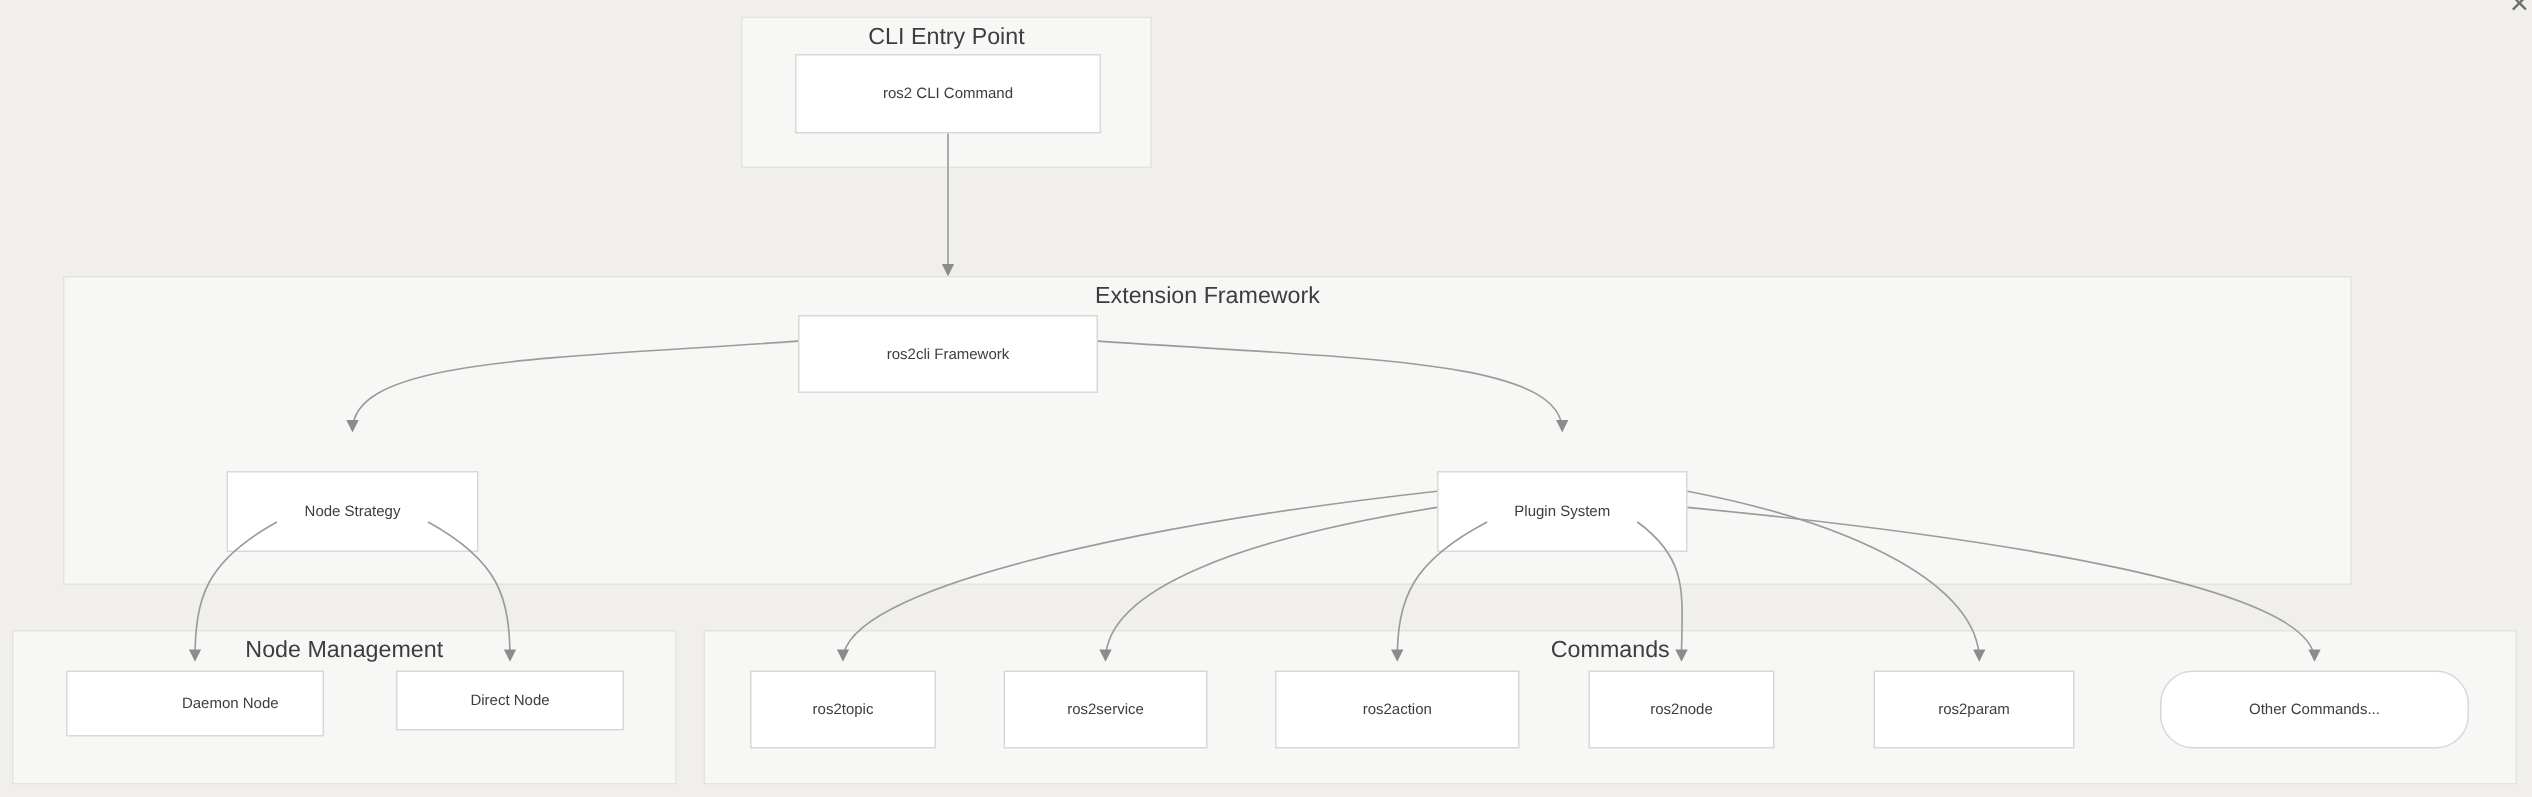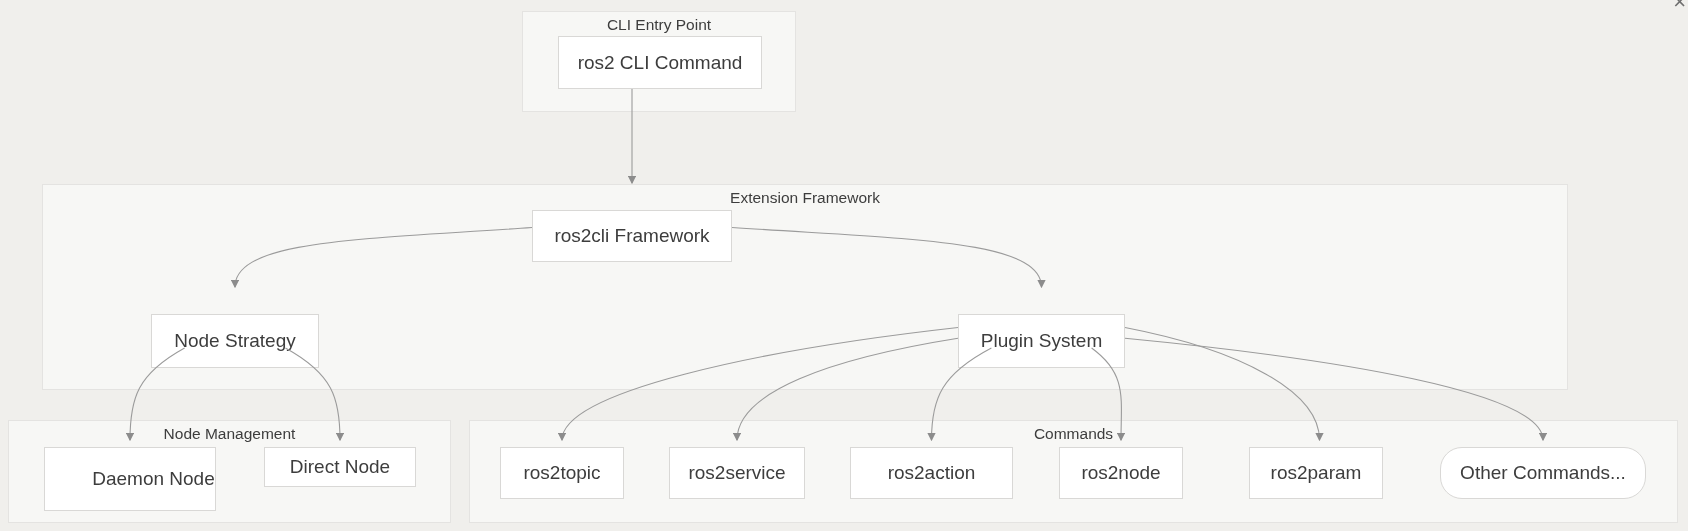--- a/index.html
+++ b/index.html
@@ -31,36 +31,36 @@
     font-size: 15.5px;
     color: var(--text, #3d3d3d);
     white-space: nowrap;
   }
   .node {
     position: absolute;
     background: var(--node-bg, #ffffff);
     border: 1px solid var(--node-border, #d9d8d6);
     box-sizing: border-box;
     display: flex; align-items: center; justify-content: center;
-    font-size: 19px;
+    font-size: 10px;
     color: var(--text, #3d3d3d);
     white-space: nowrap;
     z-index: 10;
   }
   
-  .g-cli        { left: 522px; top: 11px;  width: 274px;  height: 101px; }
+  .g-cli        { left: 494px; top: 11px;  width: 274px;  height: 101px; }
   .g-ext        { left: 42px;  top: 164px; width: 1526px; height: 206px; margin-top: 20px; }
   .g-nodemgmt   { left: 8px;   top: 420px; width: 443px;  height: 103px; }
   .g-commands   { left: 469px; top: 420px; width: 1209px; height: 103px; }
   
   .n-ros2-cli-command  { left: 35px;  top: 24px;  width: 204px; height: 53px; }
   .n-ros2cli-framework { left: 489px; top: 25px;  width: 200px; height: 52px; }
   .n-node-strategy     { left: 108px; top: 129px; width: 168px; height: 54px; }
   .n-plugin-system     { left: 915px; top: 129px; width: 167px; height: 54px; }
-  .n-daemon-node       { left: 35px;  top: 26px;  width: 172px; height: 64px; padding-left: 47px; }
+  .n-daemon-node       { left: 35px;  top: 26px;  width: 172px; height: 44px; padding-left: 47px; }
   .n-direct-node       { left: 255px; top: 26px;  width: 152px; height: 40px; }
   .n-ros2topic         { left: 30px;  top: 26px;  width: 124px; height: 52px; }
   .n-ros2service       { left: 199px; top: 26px;  width: 136px; height: 52px; }
   .n-ros2action        { left: 380px; top: 26px;  width: 163px; height: 52px; }
   .n-ros2node          { left: 589px; top: 26px;  width: 124px; height: 52px; }
   .n-ros2param         { left: 779px; top: 26px;  width: 134px; height: 52px; }
   .n-other-commands    { left: 970px; top: 26px;  width: 206px; height: 52px; border-radius: 22px; }
   .edge {
     fill: none;
     stroke: var(--arrow, #9b9b9b);

